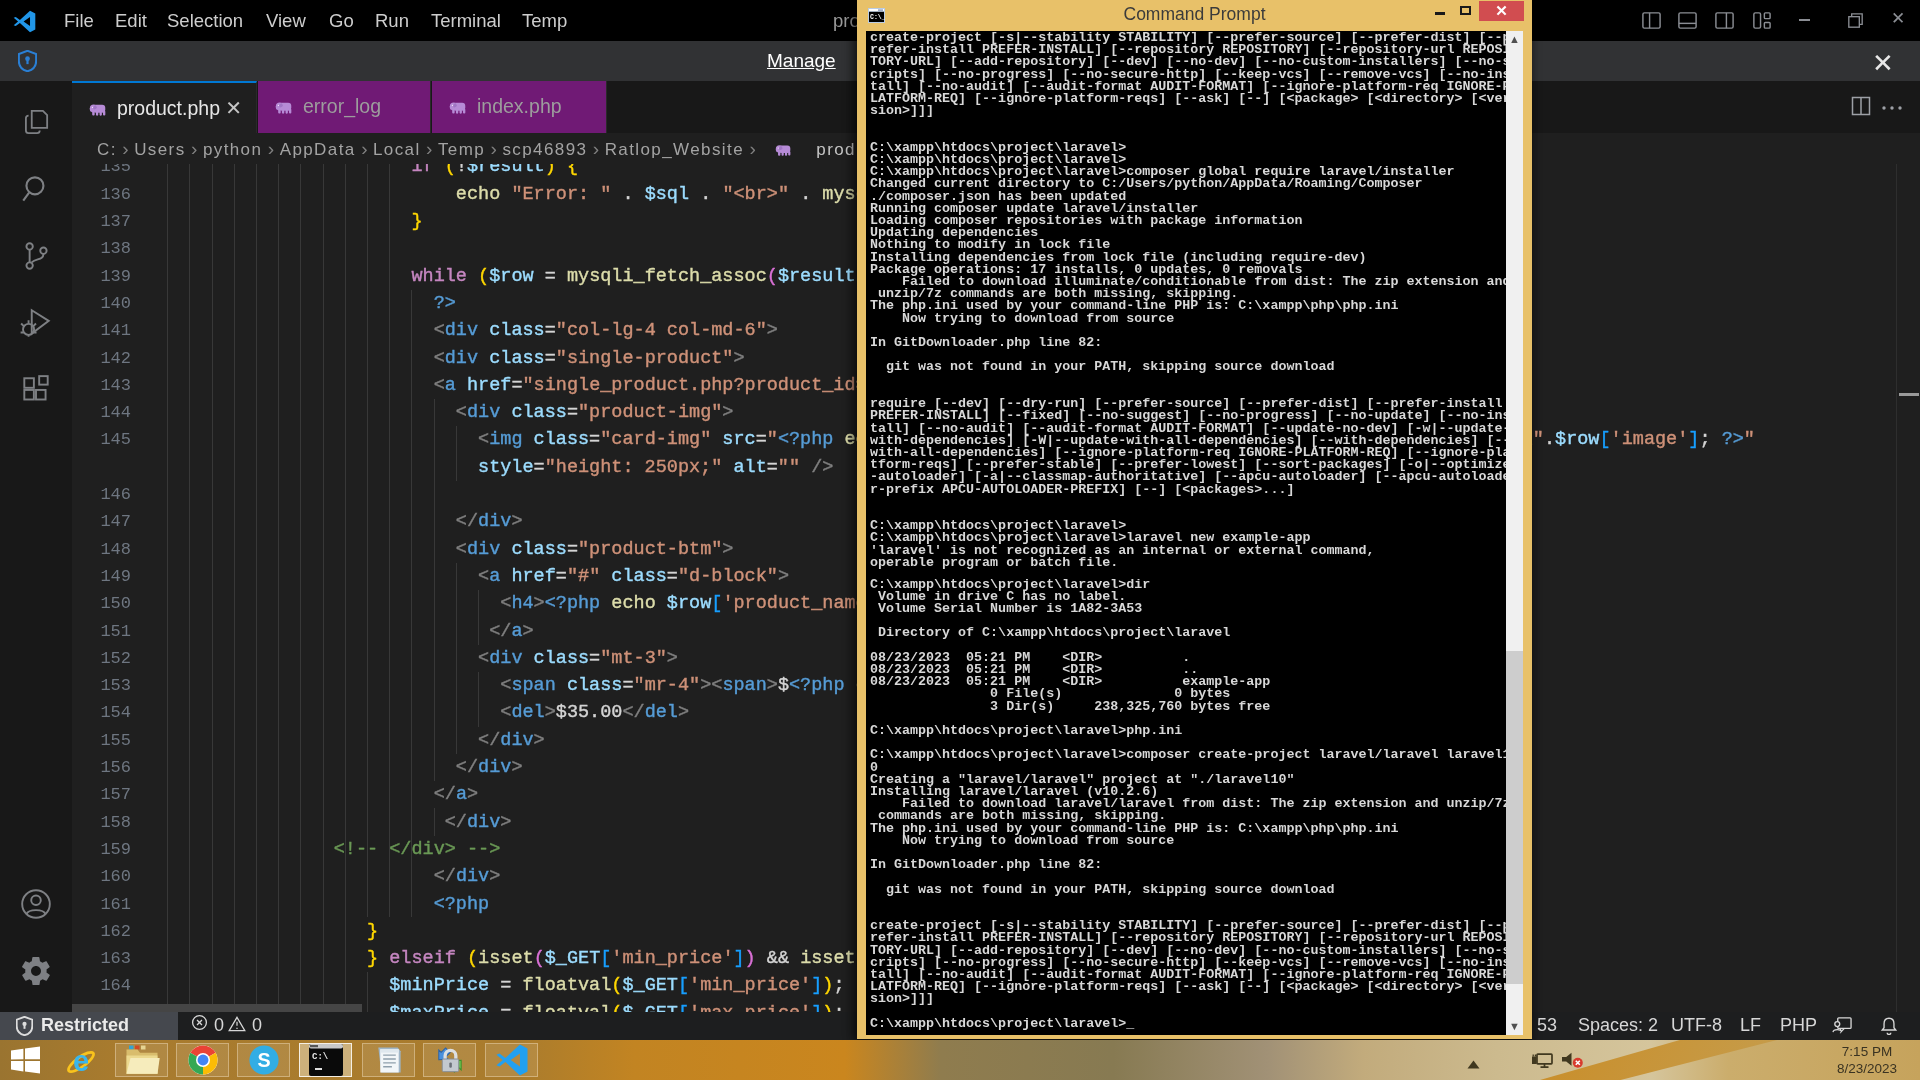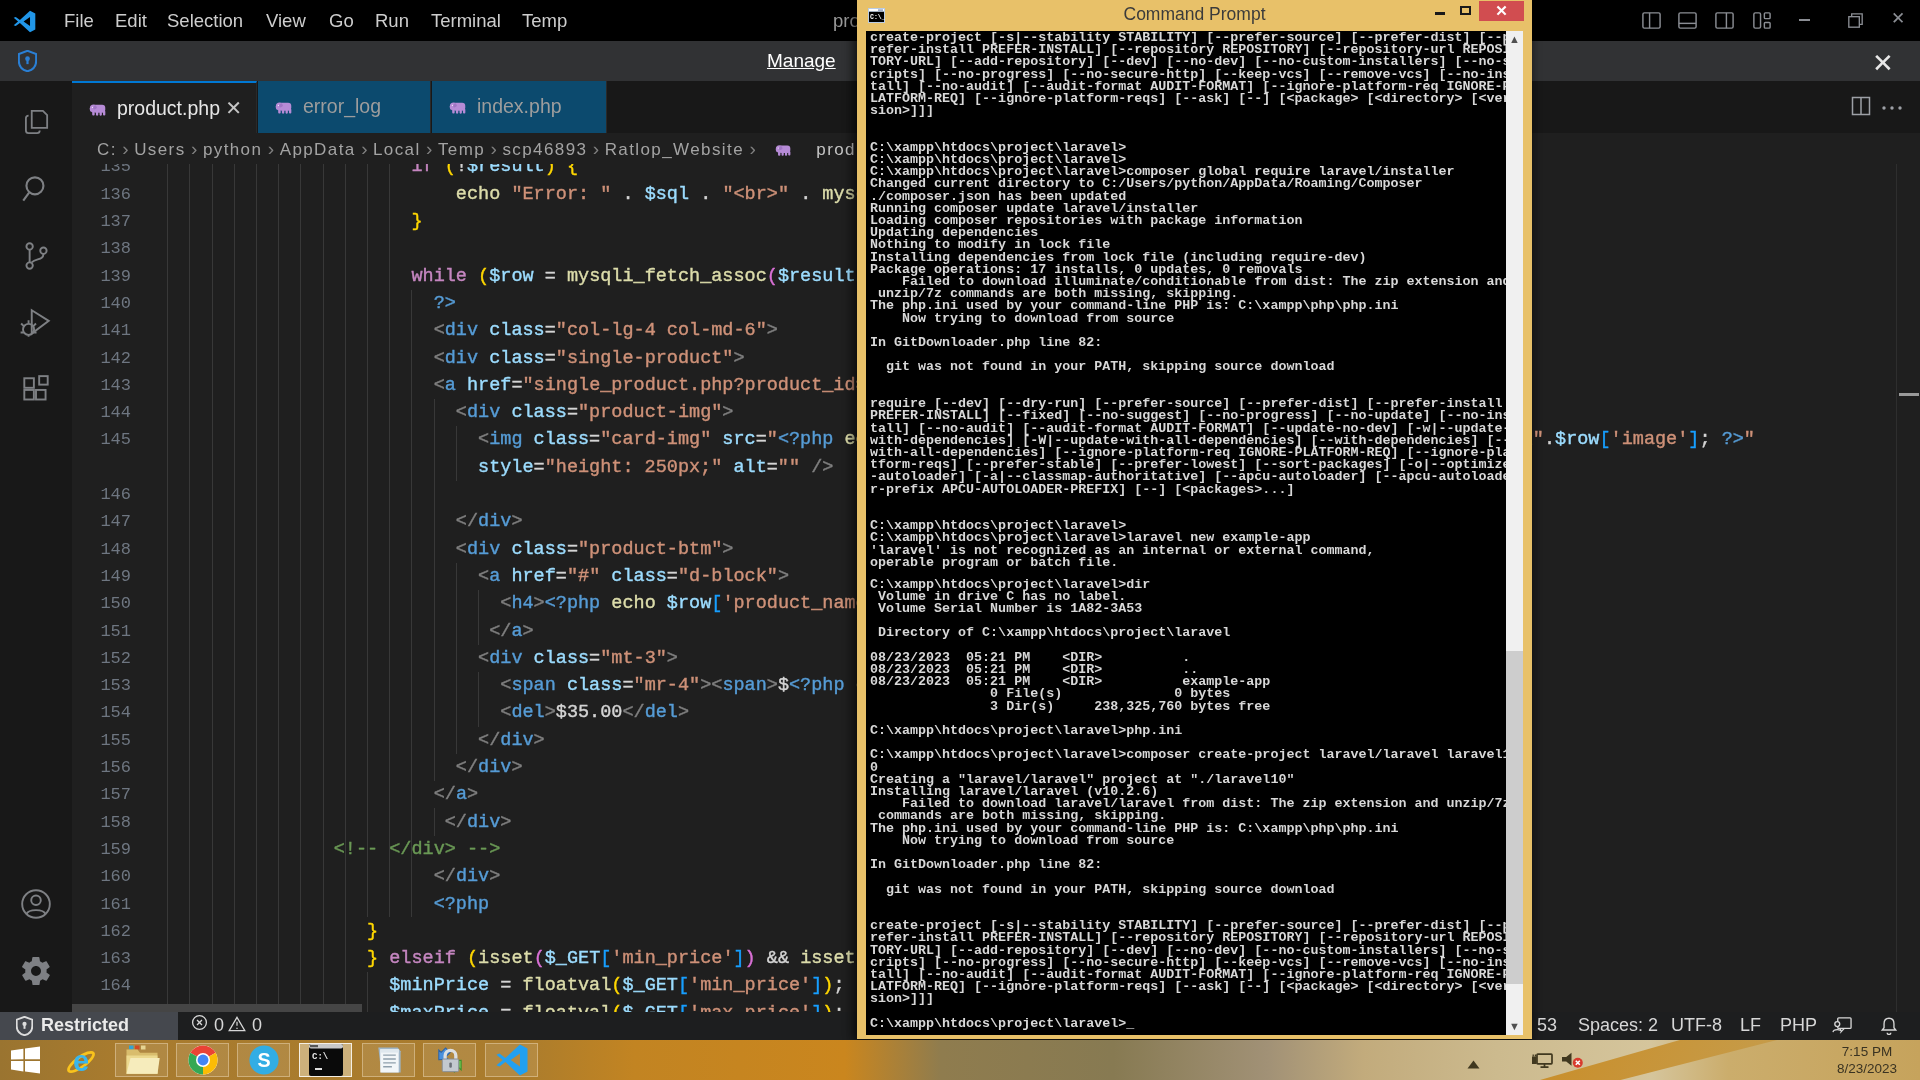--- a/index.html
+++ b/index.html
@@ -9,21 +9,21 @@
 #titlebar .logo { position:absolute; left:13px; top:10px; }
 .menuitem { position:absolute; top:0; height:41px; line-height:41px; color:#cdcdcd; font-size:18.5px; }
 #wintitle { position:absolute; left:833px; top:0; height:41px; line-height:41px; color:#9a9a9a; font-size:18.5px; white-space:nowrap; }
 .tbico { position:absolute; top:10px; }
 #banner { position:absolute; left:0; top:41px; width:1920px; height:40px; background:#313234; }
 #banner .sh { position:absolute; left:18px; top:9px; }
 #banner .btxt { position:absolute; left:47px; top:0; height:40px; line-height:40px; color:#e8e8e8; font-size:18px; letter-spacing:-0.45px; }
 #banner .manage { position:absolute; left:767px; top:0; height:40px; line-height:40px; color:#fff; font-size:19px; text-decoration:underline; }
 #banner .bx { position:absolute; left:1872px; top:7px; color:#e8e8e8; font-size:26px; font-weight:400; }
 #tabbar { position:absolute; left:72px; top:81px; width:1848px; height:52px; background:#181818; }
-.tab { position:absolute; top:81px; height:52px; background:#0c4a6e; border-right:1px solid #2a2a2a; }
+.tab { position:absolute; top:81px; height:52px; background:#701a75; border-right:1px solid #2a2a2a; }
 .tab .ic { position:absolute; left:17px; top:19px; }
 .tab .tn { position:absolute; left:45px; top:0; line-height:50px; font-size:19.5px; color:#9d9d9d; white-space:nowrap; }
 .tab.active { background:#1f1f1f; border-top:2.5px solid #0078d4; }
 .tab.active .tn { color:#e7e7e7; }
 .tab .cx { position:absolute; right:14px; top:0; line-height:50px; font-size:20px; color:#c5c5c5; }
 #tabacts { position:absolute; right:14px; top:95px; }
 #breadcrumb { position:absolute; left:72px; top:133px; width:1848px; height:31px; background:#1f1f1f; font-size:17px; color:#a3a3a3; white-space:nowrap; padding-left:25px; line-height:31px; }
 .bsep { color:#808080; padding:0 5.5px; font-size:19px; }
 .bitem { color:#a3a3a3; letter-spacing:1.4px; }
 .blast { color:#c5c5c5; }

